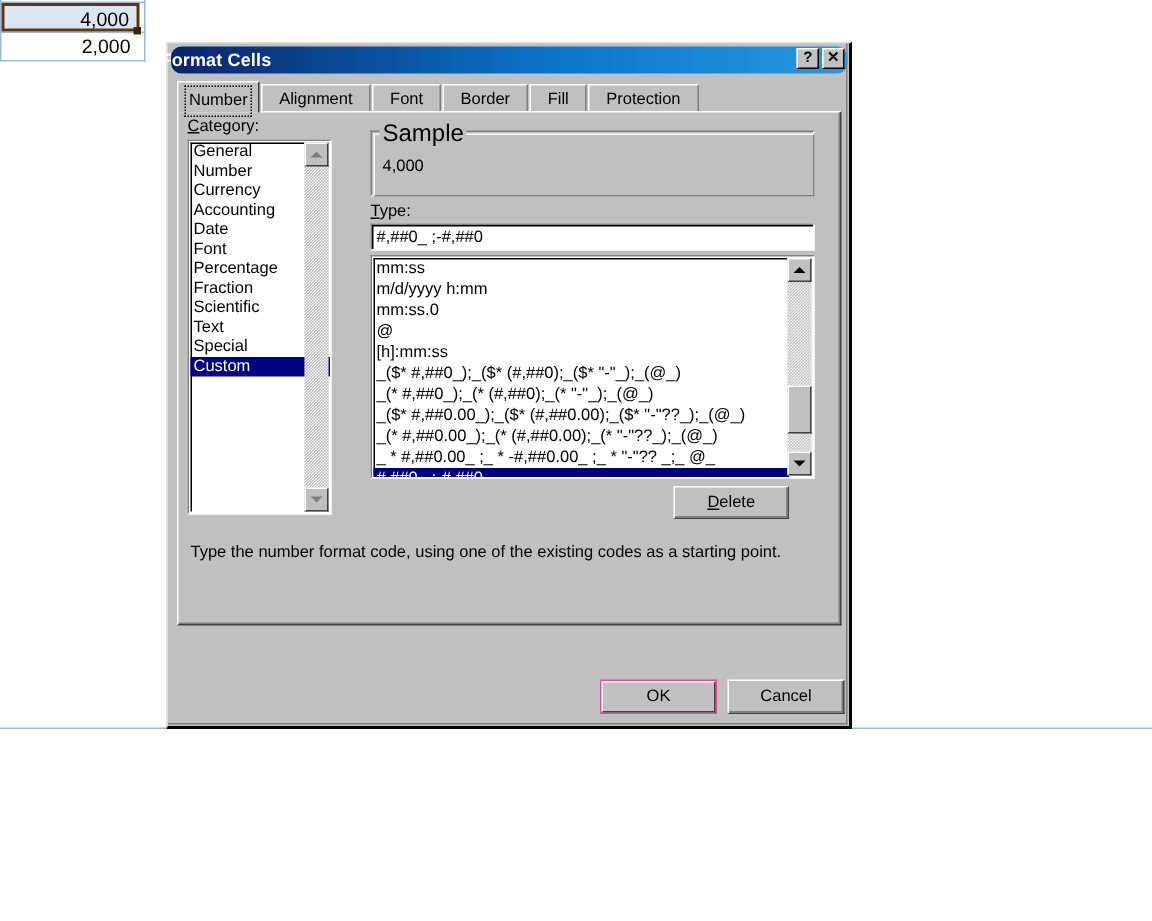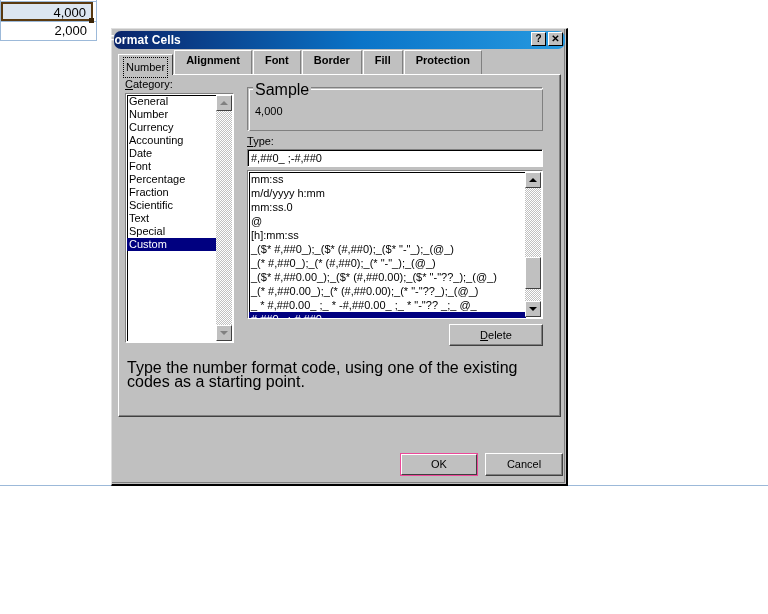--- a/index.html
+++ b/index.html
@@ -137,35 +137,34 @@
   #tabstrip {
     position: absolute;
     left: 6px;
     top: 25px;
     width: 443px;
     height: 21px;
     display: flex;
     align-items: flex-end;
   }
   .tab {
-    height: 25px;
+    height: 19px;
     background: #c0c0c0;
     border-top: 1px solid #ffffff;
     border-left: 1px solid #ffffff;
     border-right: 1px solid #808080;
     box-sizing: border-box;
     padding: 0 9px;
     line-height: 18px;
     font-family: "Liberation Sans", sans-serif;
     font-size: 11px;
     color: #000000;
     margin-right: 1px;
     cursor: default;
     white-space: nowrap;
-    font-weight: bold;
   }
   .tab.active {
     height: 21px;
     line-height: 19px;
     position: relative;
     z-index: 3;
     border-right: 1px solid #404040;
     font-weight: normal;
   }
   .tab.active .tab-focus {
@@ -239,21 +238,21 @@
     overflow: hidden;
   }
   .li.sel {
     background: #000080;
     color: #ffffff;
   }
 
   
   #cat-list {
     left: 6px; top: 18px;
-    width: 109px; height: 250px; padding-left: 18px;
+    width: 96px; height: 250px; padding-left: 18px;
   }
   #cat-items {
     position: absolute;
     left: 1px; top: 1px;
     width: 93px;
   }
 
   
   .sbar {
     position: absolute;
@@ -376,21 +375,21 @@
     font-family: "Liberation Sans", sans-serif;
     font-size: 11px;
     line-height: 14px;
     height: 14px;
   }
 
   
   #delete-btn {
     position: absolute;
     left: 330px; top: 249px;
-    width: 94px; height: 22px;
+    width: 77px; height: 22px;
     background: #c0c0c0;
     border-top: 1px solid #ffffff;
     border-left: 1px solid #ffffff;
     border-right: 1px solid #404040;
     border-bottom: 1px solid #404040;
     box-sizing: border-box;
     font-family: "Liberation Sans", sans-serif;
     font-size: 11px;
     line-height: 20px;
     text-align: center;
@@ -403,21 +402,21 @@
     border-bottom: 1px solid #808080;
     box-sizing: border-box;
     pointer-events: none;
   }
 
   #help-text {
     position: absolute;
     left: 8px; top: 286px;
     width: 424px;
     font-family: "Liberation Sans", sans-serif;
-    font-size: 16px;
+    font-size: 11px;
     line-height: 14px;
     color: #000000;
   }
 
   
   .fbtn {
     position: absolute;
     width: 78px; height: 23px;
     background: #c0c0c0;
     border-top: 1px solid #ffffff;

